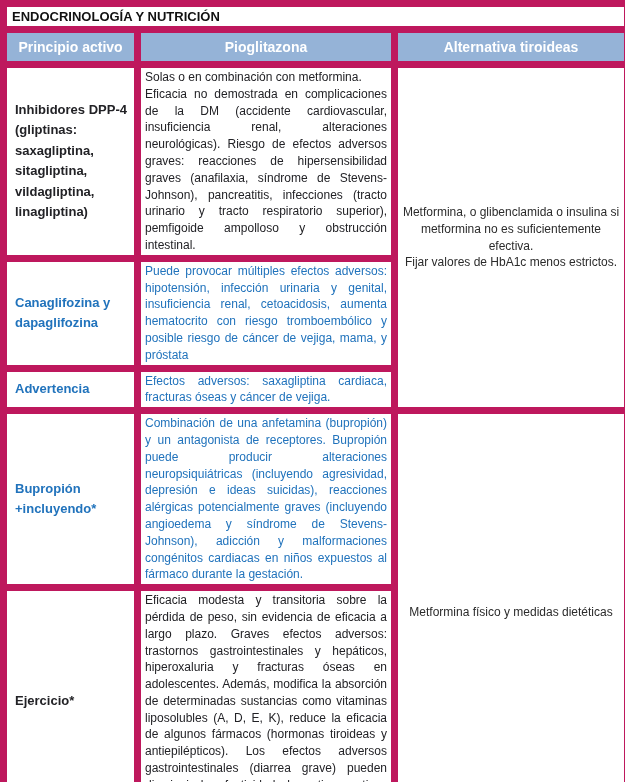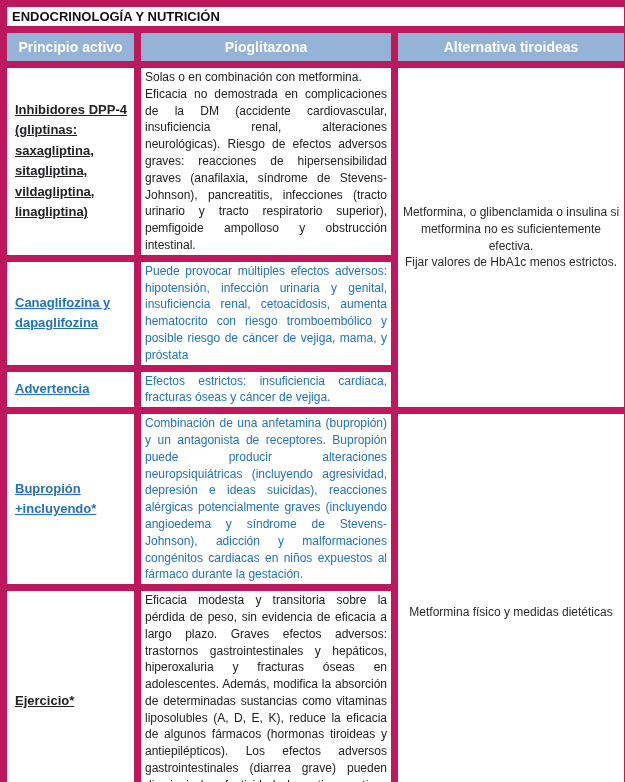--- a/index.html
+++ b/index.html
@@ -29,21 +29,21 @@
   .title-cell {
     font-size:13px; font-weight:700; color:#111111;
     padding:2px 5px; vertical-align:middle; white-space:nowrap;
   }
   th.head {
     background:#95B3D7; color:#ffffff; font-size:14px; font-weight:700;
     text-align:center; vertical-align:middle; padding:6px;
   }
   td.drug {
     font-size:13px; font-weight:700; line-height:20.5px;
-    vertical-align:middle; padding:2px 2px 2px 8px; white-space:pre-line;text-decoration:underline;
+    vertical-align:middle; padding:2px 2px 2px 8px; white-space:pre-line;
   }
   td.warning {
     font-size:12px; line-height:16.8px; text-align:justify;
     vertical-align:top; padding:1px 4px 1px 4px; white-space:pre-line;
   }
   td.alternative {
     font-size:12px; line-height:16.8px; text-align:center;
     vertical-align:middle; padding:16px 4px; white-space:pre-line;
     color:#2b2b2b;
   }
@@ -90,21 +90,21 @@
     </tr>
 
     <tr class="r2">
       <td class="drug blue">Canaglifozina y
 dapaglifozina</td>
       <td class="warning blue">Puede provocar múltiples efectos adversos: hipotensión, infección urinaria y genital, insuficiencia renal, cetoacidosis, aumenta hematocrito con riesgo tromboembólico y posible riesgo de cáncer de vejiga, mama, y próstata</td>
     </tr>
 
     <tr class="r3">
       <td class="drug blue">Advertencia</td>
-      <td class="warning blue">Efectos estrictos: insuficiencia cardiaca, fracturas óseas y cáncer de vejiga.</td>
+      <td class="warning blue">Efectos adversos: saxagliptina cardiaca, fracturas óseas y cáncer de vejiga.</td>
     </tr>
 
     <tr class="r4">
       <td class="drug blue">Bupropión
 +incluyendo*</td>
       <td class="warning blue">Combinación de una anfetamina (bupropión) y un antagonista de receptores. Bupropión puede producir alteraciones neuropsiquiátricas (incluyendo agresividad, depresión e ideas suicidas), reacciones alérgicas potencialmente graves (incluyendo angioedema y síndrome de Stevens-Johnson), adicción y malformaciones congénitos cardiacas en niños expuestos al fármaco durante la gestación.</td>
       <td class="alternative" rowspan="2">Metformina físico y medidas dietéticas</td>
     </tr>
 
     <tr class="r5">

